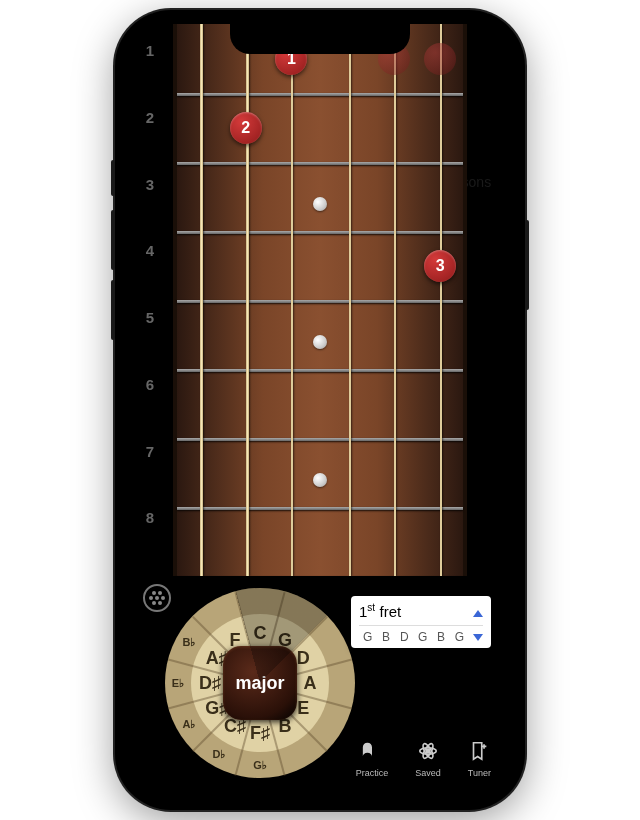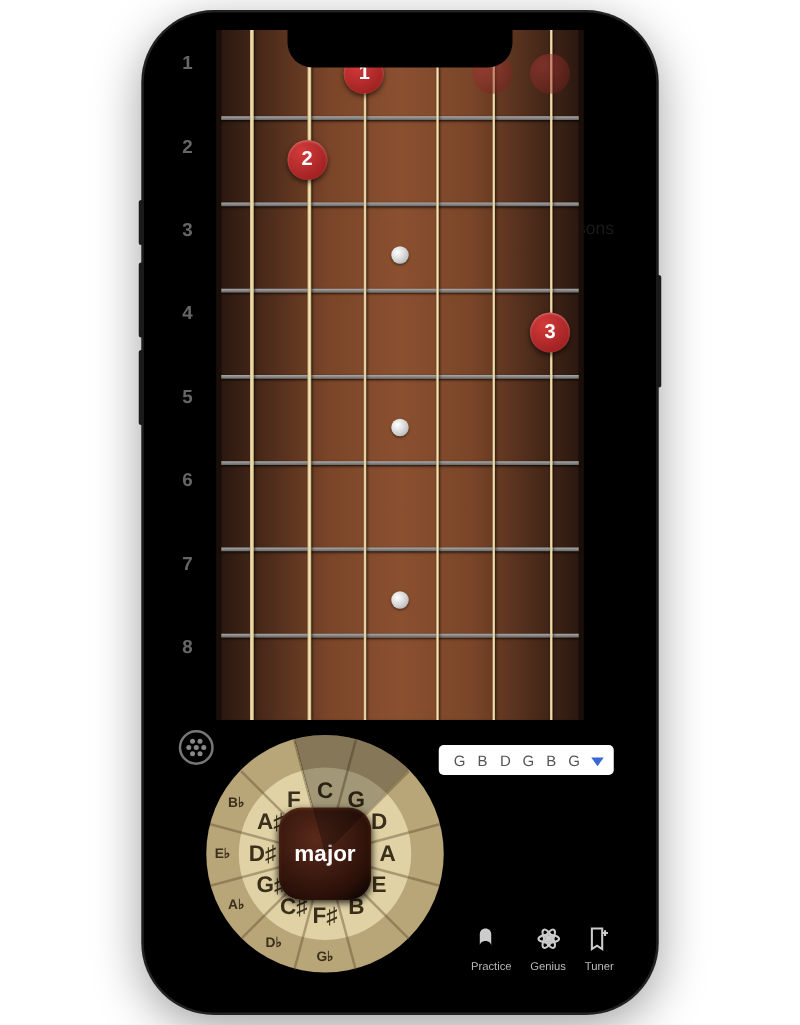--- a/index.html
+++ b/index.html
@@ -45,21 +45,21 @@
   .panel-top{display:flex;align-items:baseline;justify-content:space-between;border-bottom:1px solid #ddd;padding-bottom:4px;margin-bottom:4px}
   .panel-top .num{font-size:15px;color:#000}
   .panel-top .sup{font-size:10px;vertical-align:super}
   .panel-top .word{font-size:15px;color:#000}
   .tri{width:0;height:0;border-left:5px solid transparent;border-right:5px solid transparent}
   .tri.up{border-bottom:7px solid #3a66d6}
   .tri.dn{border-top:7px solid #3a66d6}
   .tuning{display:flex;justify-content:space-between;align-items:center;font-size:12px;color:#555;letter-spacing:1px}
   .tuning span{flex:1;text-align:center}
   
-  .tools{position:absolute;right:20px;bottom:18px;display:flex;gap:15px}
+  .tools{position:absolute;right:20px;bottom:18px;display:flex;gap:27px}
   .tool{display:flex;flex-direction:column;align-items:center;gap:4px;color:#bbb;font-size:9px}
   .tool svg{width:22px;height:22px;stroke:#ccc;fill:none;stroke-width:1.8}
   
   .dim{position:absolute;color:#1a1a1a;font-size:14px;pointer-events:none}
 </style>
 </head>
 <body>
 
 <div class="phone">
   <div class="side-btn vol1"></div>
@@ -153,20 +153,27 @@
               <div class="note inner" style="left: 51.6987px; top: 70px;">A♯</div>
               <div class="note outer" style="left: 23.9859px; top: 54px;">B♭</div>
               <div class="note inner" style="left: 70px; top: 51.6987px;">F</div>
             </div>
           <div class="hub">
             <span>major</span>
           </div>
         </div>
 
         <div class="panel">
+          <div class="panel-top">
+            <div>
+              <span class="num">1</span><span class="sup">st</span>
+              <span class="word">fret</span>
+            </div>
+            <div class="tri up"></div>
+          </div>
           <div class="tuning">
             <span>G</span>
             <span>B</span>
             <span>D</span>
             <span>G</span>
             <span>B</span>
             <span>G</span>
             <div class="tri dn" style="flex:0 0 auto;margin-left:4px"></div>
           </div>
         </div>
@@ -178,21 +185,21 @@
                 </svg></span>
               <span>Practice</span>
             </div>
             <div class="tool">
               <span><svg viewBox="0 0 24 24">
                   <circle cx="12" cy="12" r="2" fill="#ccc"></circle>
                   <ellipse cx="12" cy="12" rx="9" ry="3.5"></ellipse>
                   <ellipse cx="12" cy="12" rx="9" ry="3.5" transform="rotate(60 12 12)"></ellipse>
                   <ellipse cx="12" cy="12" rx="9" ry="3.5" transform="rotate(-60 12 12)"></ellipse>
                 </svg></span>
-              <span>Genius</span>
+              <span>Saved</span>
             </div>
             <div class="tool">
               <span><svg viewBox="0 0 24 24">
                   <path d="M6 3h9v18l-4.5-3L6 21z"></path>
                   <path d="M15 7h5M17.5 4.5v5"></path>
                 </svg></span>
               <span>Tuner</span>
             </div>
           </div>
       </div>

